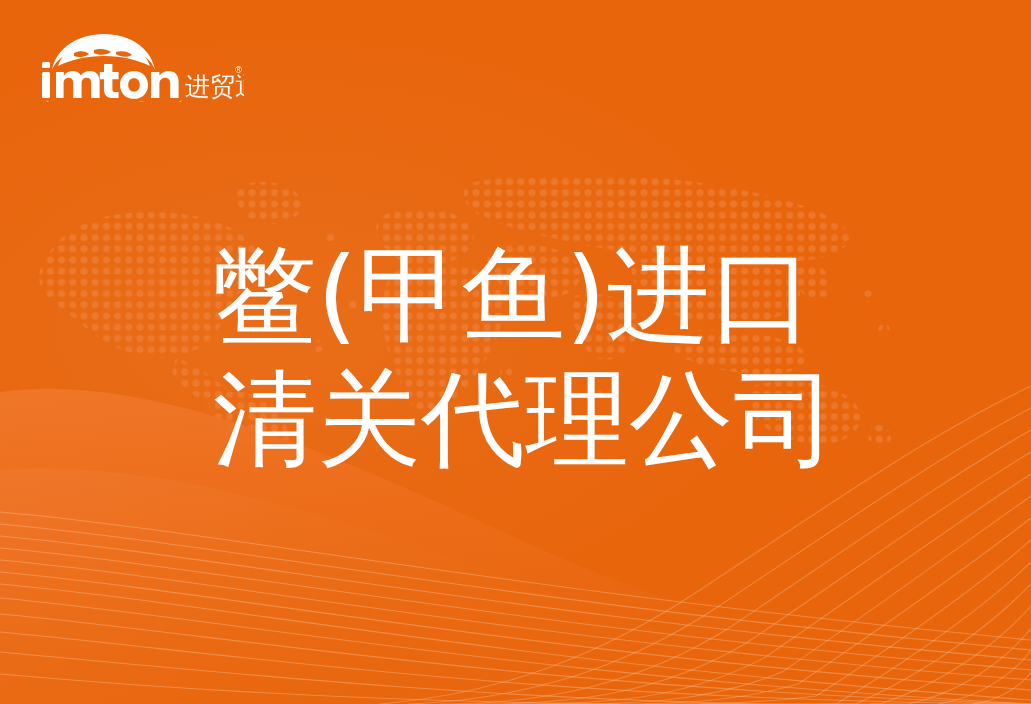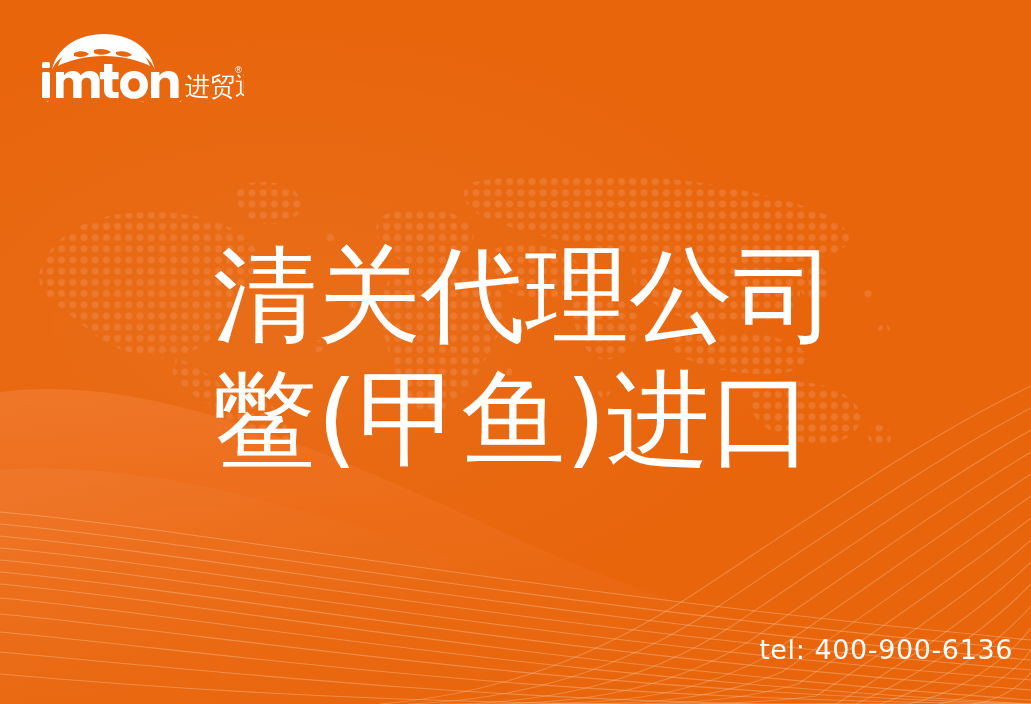--- a/index.html
+++ b/index.html
@@ -287,19 +287,18 @@
       <g fill="#ffffff">
         <path d="M12,74 C26,92 52,102 80,102 C108,102 134,92 148,74
                  C132,86 108,93 80,93 C52,93 28,86 12,74 Z"></path>
         <path d="M96,78 c8,-3 18,-3 24,1 c-5,3 -12,4 -18,3 c3,2 7,3 11,3
                  c-7,2 -14,1 -17,-3 Z"></path>
       </g>
     </svg>
   </div>
 
   <div class="headline">
+    <span class="hl-line">鳖(甲鱼)进口</span>
     <span class="hl-line">清关代理公司</span>
-    <span class="hl-line">鳖(甲鱼)进口</span>
-  </div>
-
-  <div class="tel">tel: 400-900-6136</div>
+  </div>
+
 
 </div>
 
 </body></html>

